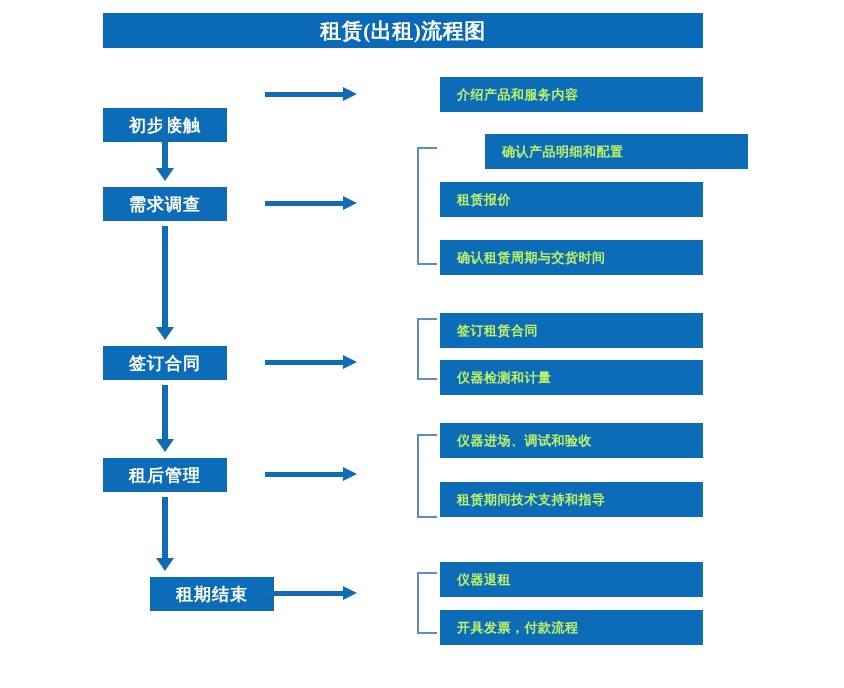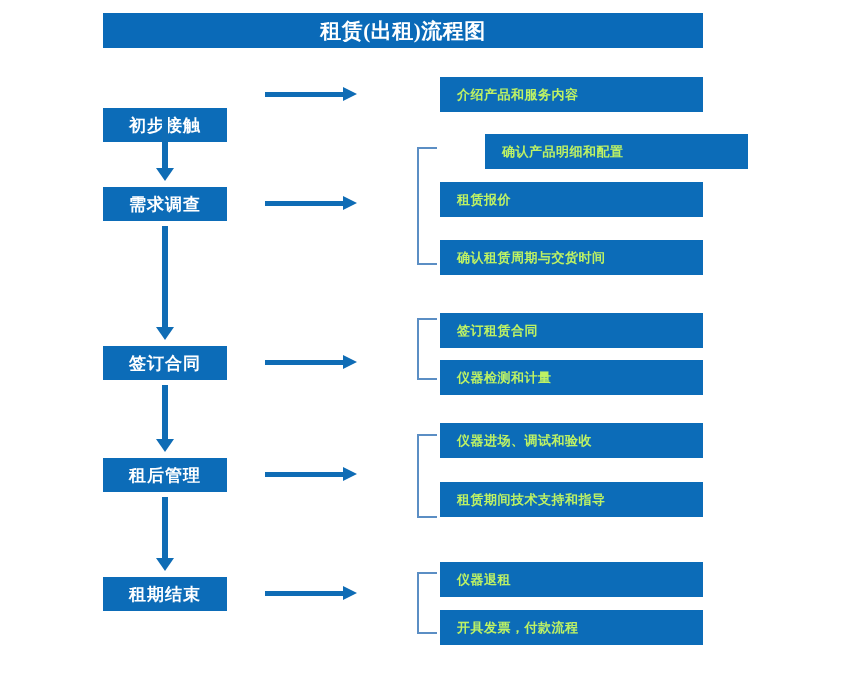--- a/index.html
+++ b/index.html
@@ -122,21 +122,21 @@
 
 <div id="flowchart">
 
   <div class="title-bar">租赁(出租)流程图</div>
 
   <div id="stages-layer">
       <div class="stage-box" style="top: 88px; margin-top: 20px;">初步接触</div>
       <div class="stage-box" style="top: 187px;">需求调查</div>
       <div class="stage-box" style="top: 346px;">签订合同</div>
       <div class="stage-box" style="top: 458px;">租后管理</div>
-      <div class="stage-box" style="top: 577px;">租期结束</div>
+      <div class="stage-box" style="top: 577px; margin-left: 47px;">租期结束</div>
     </div>
   <div id="details-layer">
       <div class="detail-box" style="top: 77px;">介绍产品和服务内容</div>
       <div class="detail-box" style="top: 134px; margin-left: 45px;">确认产品明细和配置</div>
       <div class="detail-box" style="top: 182px;">租赁报价</div>
       <div class="detail-box" style="top: 240px;">确认租赁周期与交货时间</div>
       <div class="detail-box" style="top: 313px;">签订租赁合同</div>
       <div class="detail-box" style="top: 360px;">仪器检测和计量</div>
       <div class="detail-box" style="top: 423px;">仪器进场、调试和验收</div>
       <div class="detail-box" style="top: 482px;">租赁期间技术支持和指导</div>

